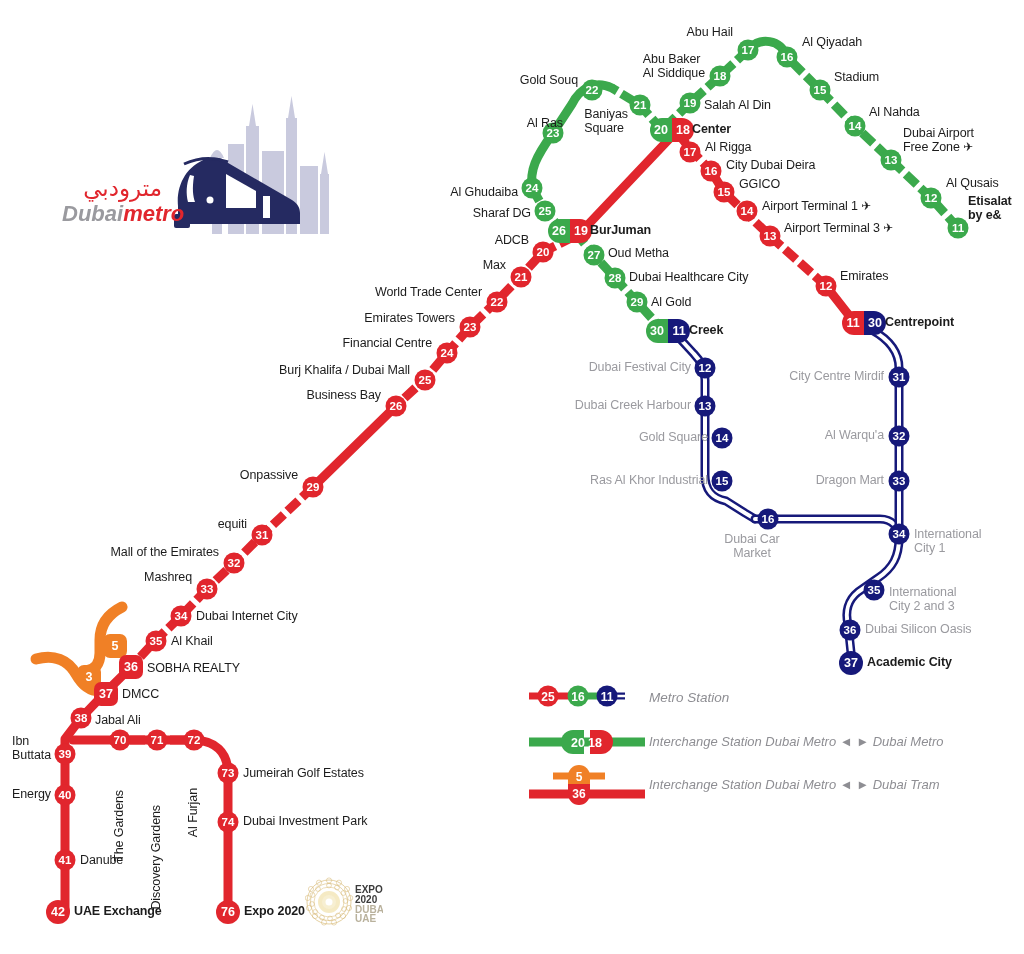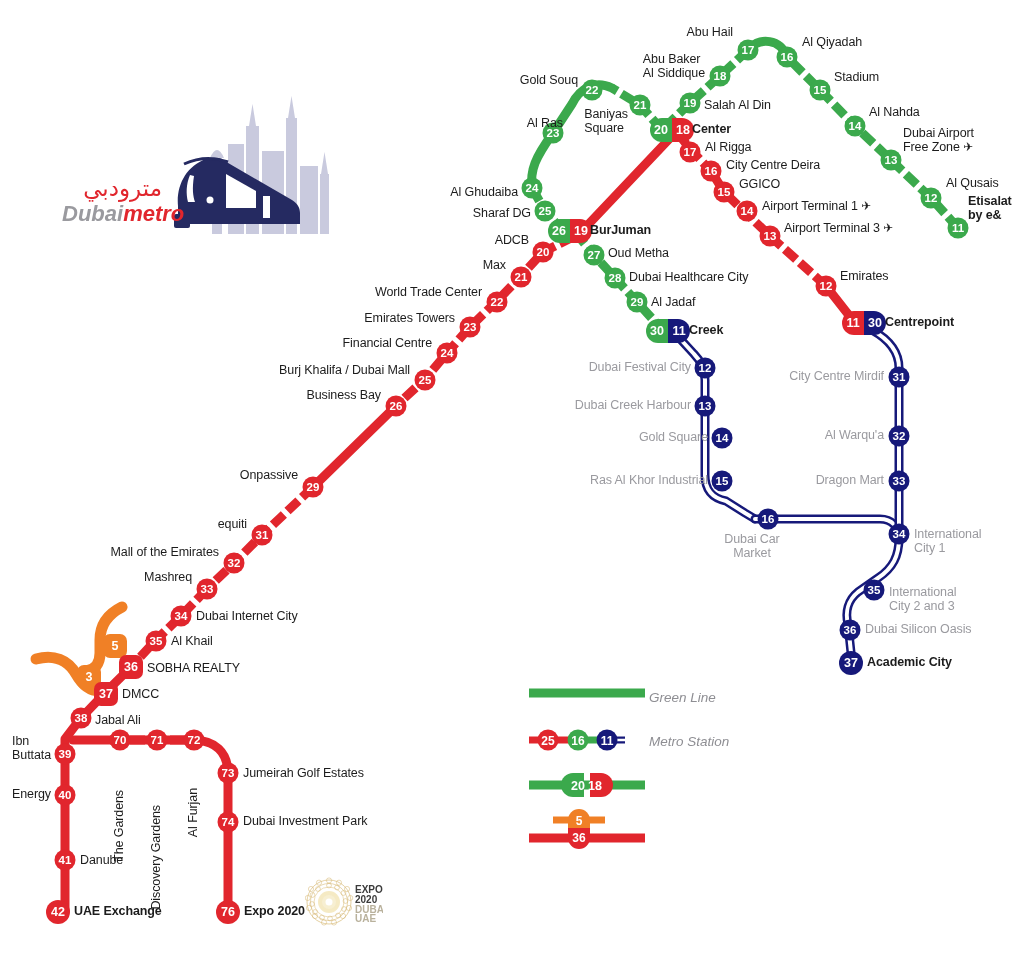--- a/index.html
+++ b/index.html
@@ -326,21 +326,21 @@
   <div class="lbl l" style="left:608px;top:254px">Oud Metha</div>
 
   <div class="stn green" style="left:615px;top:278px">
       <span>28</span>
     </div>
   <div class="lbl l" style="left:629px;top:278px">Dubai Healthcare City</div>
 
   <div class="stn green" style="left:637px;top:302px">
       <span>29</span>
     </div>
-  <div class="lbl l" style="left:651px;top:303px">Al Jadaf</div>
+  <div class="lbl l" style="left:651px;top:303px">Al Gold</div>
 
   <div class="ichg" style="left:668px;top:331px">
     <div class="half left green">30</div>
     <div class="half right blue">11</div>
   </div>
   <div class="lbl l bold" style="left:689px;top:331px">Creek</div>
 
   <div class="ichg" style="left:864px;top:323px">
     <div class="half left red">11</div>
     <div class="half right blue">30</div>
@@ -363,21 +363,21 @@
   <div class="lbl l" style="left:762px;top:207px"><span>Airport Terminal 1</span> <span class="plane">✈</span></div>
 
   <div class="stn red" style="left:724px;top:192px">
       <span>15</span>
     </div>
   <div class="lbl l" style="left:739px;top:185px">GGICO</div>
 
   <div class="stn red" style="left:711px;top:171px">
       <span>16</span>
     </div>
-  <div class="lbl l" style="left:726px;top:166px">City Centre Deira</div>
+  <div class="lbl l" style="left:726px;top:166px">City Dubai Deira</div>
 
   <div class="stn red" style="left:690px;top:152px">
       <span>17</span>
     </div>
   <div class="lbl l" style="left:705px;top:148px">Al Rigga</div>
 
   <div class="stn red" style="left:543px;top:252px">
       <span>20</span>
     </div>
   <div class="lbl r" style="left:529px;top:241px">ADCB</div>
@@ -567,28 +567,20 @@
   <div class="lbl l faint" style="left:865px;top:630px">Dubai Silicon Oasis</div>
 
   <div class="stn blue big" style="left:851px;top:663px">
       <span>37</span>
     </div>
   <div class="lbl l bold" style="left:867px;top:663px">Academic City</div>
 
   <div id="legend">
 
 
-    <div class="lgrow">
-      <div class="lgswatch">
-        <svg viewBox="0 0 120 43.5" width="120" height="43.5">
-            <line x1="2" y1="17" x2="118" y2="17" stroke="#3ba94c" stroke-width="9"></line>
-          </svg>
-      </div>
-      <div class="lgtext">Green Line</div>
-    </div>
 
 
     <div class="lgrow">
       <div class="lgswatch">
         <svg viewBox="0 0 120 43.5" width="120" height="43.5">
           <line x1="2" y1="20" x2="12" y2="20" stroke="#e1262d" stroke-width="7"></line>
           <line x1="28" y1="20" x2="43" y2="20" stroke="#e1262d" stroke-width="7"></line>
           <line x1="59" y1="20" x2="71" y2="20" stroke="#3ba94c" stroke-width="7"></line>
           <line x1="88" y1="20" x2="98" y2="20" stroke="#16197a" stroke-width="7"></line>
           <line x1="88" y1="20" x2="98" y2="20" stroke="#ffffff" stroke-width="2.5"></line>
@@ -606,34 +598,36 @@
     <div class="lgrow">
       <div class="lgswatch">
         <svg viewBox="0 0 120 43.5" width="120" height="43.5">
           <line x1="2" y1="22" x2="118" y2="22" stroke="#3ba94c" stroke-width="9"></line>
           <path d="M 46 10 h 11 v 24 h -11 a 12 12 0 0 1 0 -24 z" fill="#3ba94c"></path>
           <path d="M 74 10 h -11 v 24 h 11 a 12 12 0 0 0 0 -24 z" fill="#e1262d"></path>
           <text x="51" y="26.5" text-anchor="middle" font-family="'Liberation Sans',sans-serif" font-size="12.5" font-weight="bold" fill="#fff">20</text>
           <text x="68" y="26.5" text-anchor="middle" font-family="'Liberation Sans',sans-serif" font-size="12.5" font-weight="bold" fill="#fff">18</text>
         </svg>
       </div>
+      <div class="lgtext tight">Interchange Station Dubai Metro ◄ ► Dubai Metro</div>
     </div>
 
     <div class="lgrow">
       <div class="lgswatch">
         <svg viewBox="0 0 120 43.5" width="120" height="43.5">
           <line x1="26" y1="13" x2="42" y2="13" stroke="#f08026" stroke-width="7"></line>
           <line x1="62" y1="13" x2="78" y2="13" stroke="#f08026" stroke-width="7"></line>
           <line x1="2" y1="31" x2="118" y2="31" stroke="#e1262d" stroke-width="9"></line>
           <path d="M 41 13 a 11 11 0 0 1 22 0 v 10 h -22 z" fill="#f08026"></path>
           <path d="M 41 31 a 11 11 0 0 0 22 0 v -10 h -22 z" fill="#e1262d"></path>
           <text x="52" y="17.5" text-anchor="middle" font-family="'Liberation Sans',sans-serif" font-size="12" font-weight="bold" fill="#fff">5</text>
           <text x="52" y="34.5" text-anchor="middle" font-family="'Liberation Sans',sans-serif" font-size="12" font-weight="bold" fill="#fff">36</text>
         </svg>
       </div>
+      <div class="lgtext tight">Interchange Station Dubai Metro ◄ ► Dubai Tram</div>
     </div>
 
   </div>
 
   <div id="expo">
     <svg viewBox="0 0 78 52" width="78" height="52">
       <g>
         <circle cx="24" cy="26" r="22" fill="none" stroke="#d9bc7a" stroke-width="0.7"></circle>
         <circle cx="24" cy="26" r="18.5" fill="none" stroke="#d9bc7a" stroke-width="0.6"></circle>
         <circle cx="24" cy="26" r="15" fill="none" stroke="#e0c88c" stroke-width="0.6"></circle>

